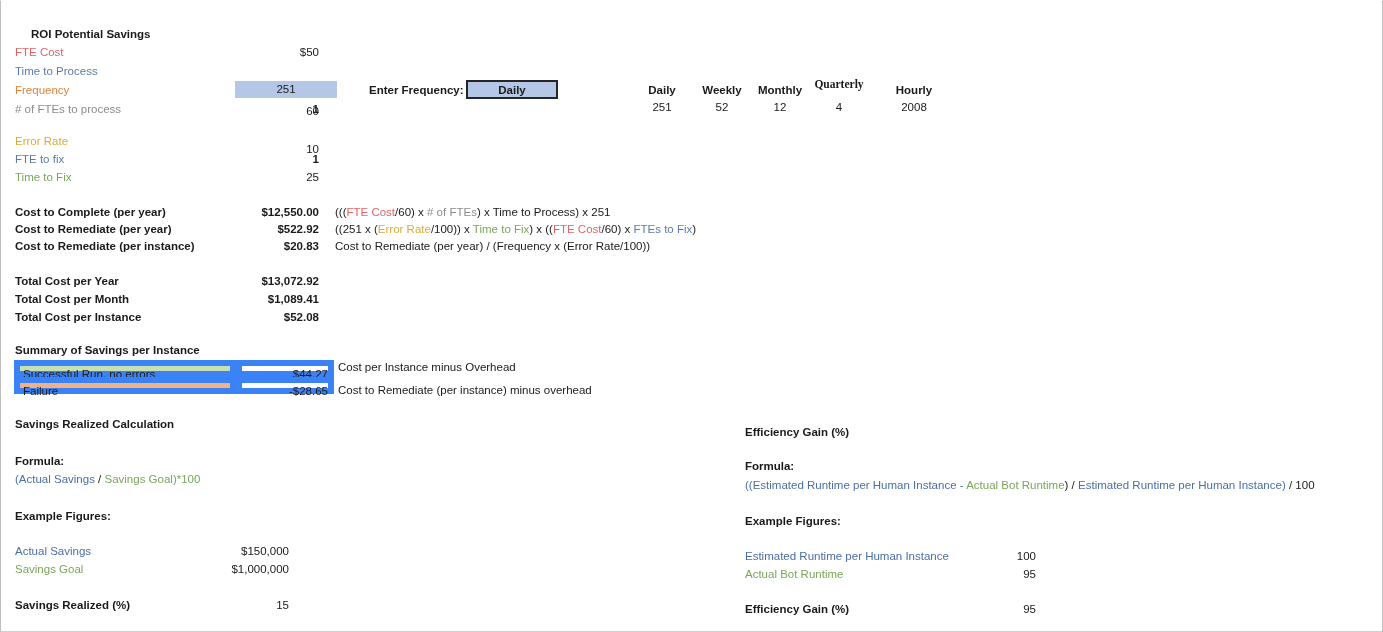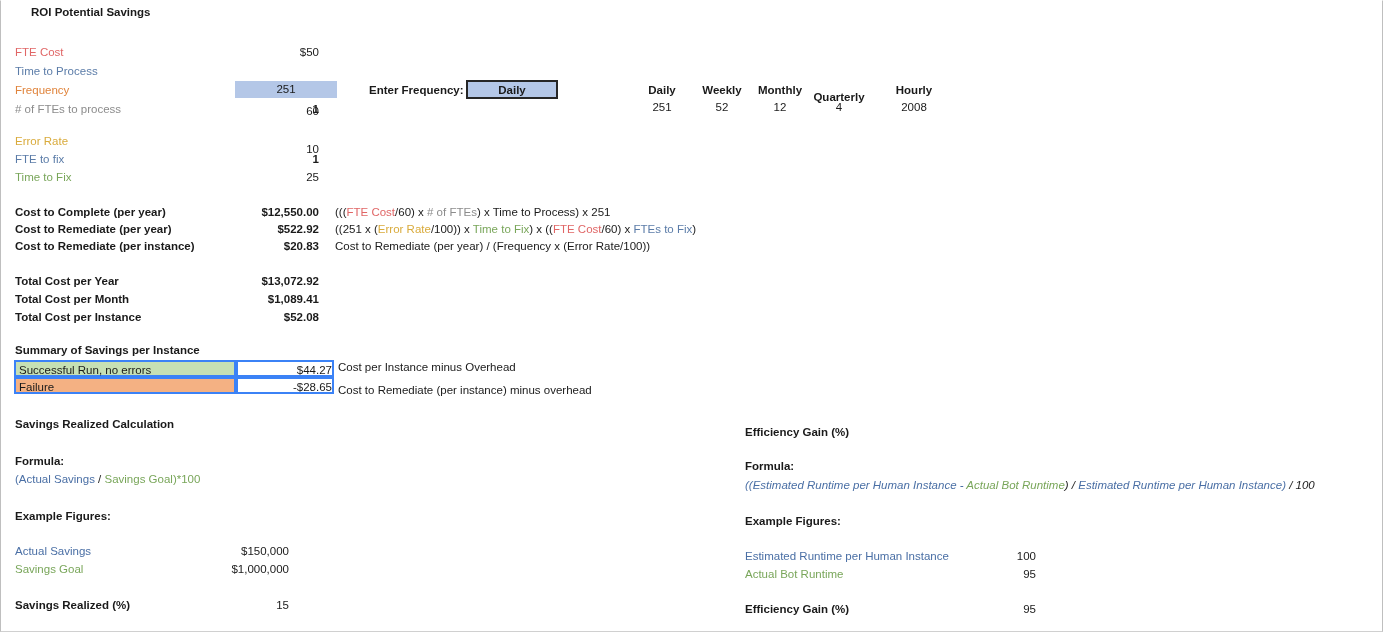--- a/index.html
+++ b/index.html
@@ -50,38 +50,38 @@
   .freq-box {
     background: #b4c7e7;
     border: 2px solid #262626;
     box-sizing: border-box;
     text-align: center;
     line-height: 16px;
     font-weight: bold;
     color: #1a1a1a;
   }
   .sum-cell {
-    border: 2px solid #3b82f6;
+    border: 6px solid #3b82f6;
     box-sizing: border-box;
     line-height: 16px;
     padding: 0 3px;
     white-space: nowrap;
   }
   .sum-green { background: #c6e0b4; }
   .sum-orange { background: #f4b183; }
   .sum-white { background: #ffffff; text-align: right; padding-right: 0; }
   .sum-note { white-space: nowrap; }
   .formula { white-space: nowrap; }
 </style>
 </head>
 <body>
 
 <div id="sheet">
 
-  <div class="abs b" style="left:14px; top:5px;padding-left:16px;">ROI Potential Savings</div>
+  <div class="abs b" style="left:14px; top:27px;padding-left:16px;">ROI Potential Savings</div>
 
   <div>
     <div class="abs lbl c-red" style="left:14px; top:45px;">FTE Cost</div>
     <div class="abs val-right" style="left:198px; top:45px; width:120px;">$50</div>
 
     <div class="abs lbl c-blue" style="left:14px; top:64px;">Time to Process</div>
     <div class="abs val-right" style="left:198px; top:64px; width:120px;margin-top:40px;">60</div>
 
     <div class="abs lbl c-orange" style="left:14px; top:83px;">Frequency</div>
     <div class="abs freq-highlight" style="left:234px; top:80px; width:102px; height:17px;">251</div>
@@ -92,21 +92,21 @@
 
   <div>
     <div class="abs b" style="left:368px; top:83px;">Enter Frequency:</div>
     <div class="abs freq-box" style="left:465px; top:79px; width:92px; height:19px;">Daily</div>
   </div>
 
   <div>
     <div class="abs b center" style="left:630px; top:83px; width:62px;">Daily</div>
     <div class="abs b center" style="left:690px; top:83px; width:62px;">Weekly</div>
     <div class="abs b center" style="left:748px; top:83px; width:62px;">Monthly</div>
-    <div class="abs b center" style="left:805px; top:90px; width:66px;">Quarterly</div>
+    <div class="abs b center" style="left:805px; top:77px; width:66px;font-family:Liberation Serif, serif;">Quarterly</div>
     <div class="abs b center" style="left:882px; top:83px; width:62px;">Hourly</div>
 
     <div class="abs center" style="left:630px; top:100px; width:62px;">251</div>
     <div class="abs center" style="left:690px; top:100px; width:62px;text-align:center;">52</div>
     <div class="abs center" style="left:748px; top:100px; width:62px;">12</div>
     <div class="abs center" style="left:805px; top:100px; width:66px;">4</div>
     <div class="abs center" style="left:882px; top:100px; width:62px;">2008</div>
   </div>
 
   <div>
@@ -170,21 +170,21 @@
     <div class="abs lbl c-green" style="left:14px; top:562px;">Savings Goal</div>
     <div class="abs val-right" style="left:198px; top:562px; width:90px;">$1,000,000</div>
 
     <div class="abs b" style="left:14px; top:598px;">Savings Realized (%)</div>
     <div class="abs val-right" style="left:198px; top:598px; width:90px;">15</div>
   </div>
 
   <div>
     <div class="abs b" style="left:744px; top:425px;">Efficiency Gain (%)</div>
     <div class="abs b" style="left:744px; top:459px;">Formula:</div>
-    <div class="abs formula" style="left:744px; top:478px;font-style:italic;"><span class="c-bluelink">((Estimated Runtime per Human Instance - </span><span class="c-green">Actual Bot Runtime</span><span class="c-dark">) / </span><span class="c-bluelink">Estimated Runtime per Human Instance</span><span class="c-bluelink">)</span><span class="c-dark"> / 100</span></div>
+    <div class="abs formula" style="left:744px; top:478px;"><span class="c-bluelink">((Estimated Runtime per Human Instance - </span><span class="c-green">Actual Bot Runtime</span><span class="c-dark">) / </span><span class="c-bluelink">Estimated Runtime per Human Instance</span><span class="c-bluelink">)</span><span class="c-dark"> / 100</span></div>
 
     <div class="abs b" style="left:744px; top:514px;">Example Figures:</div>
 
     <div class="abs lbl c-bluelink" style="left:744px; top:549px;">Estimated Runtime per Human Instance</div>
     <div class="abs val-right" style="left:985px; top:549px; width:50px;">100</div>
 
     <div class="abs lbl c-green" style="left:744px; top:567px;">Actual Bot Runtime</div>
     <div class="abs val-right" style="left:985px; top:567px; width:50px;">95</div>
 
     <div class="abs b" style="left:744px; top:602px;">Efficiency Gain (%)</div>

